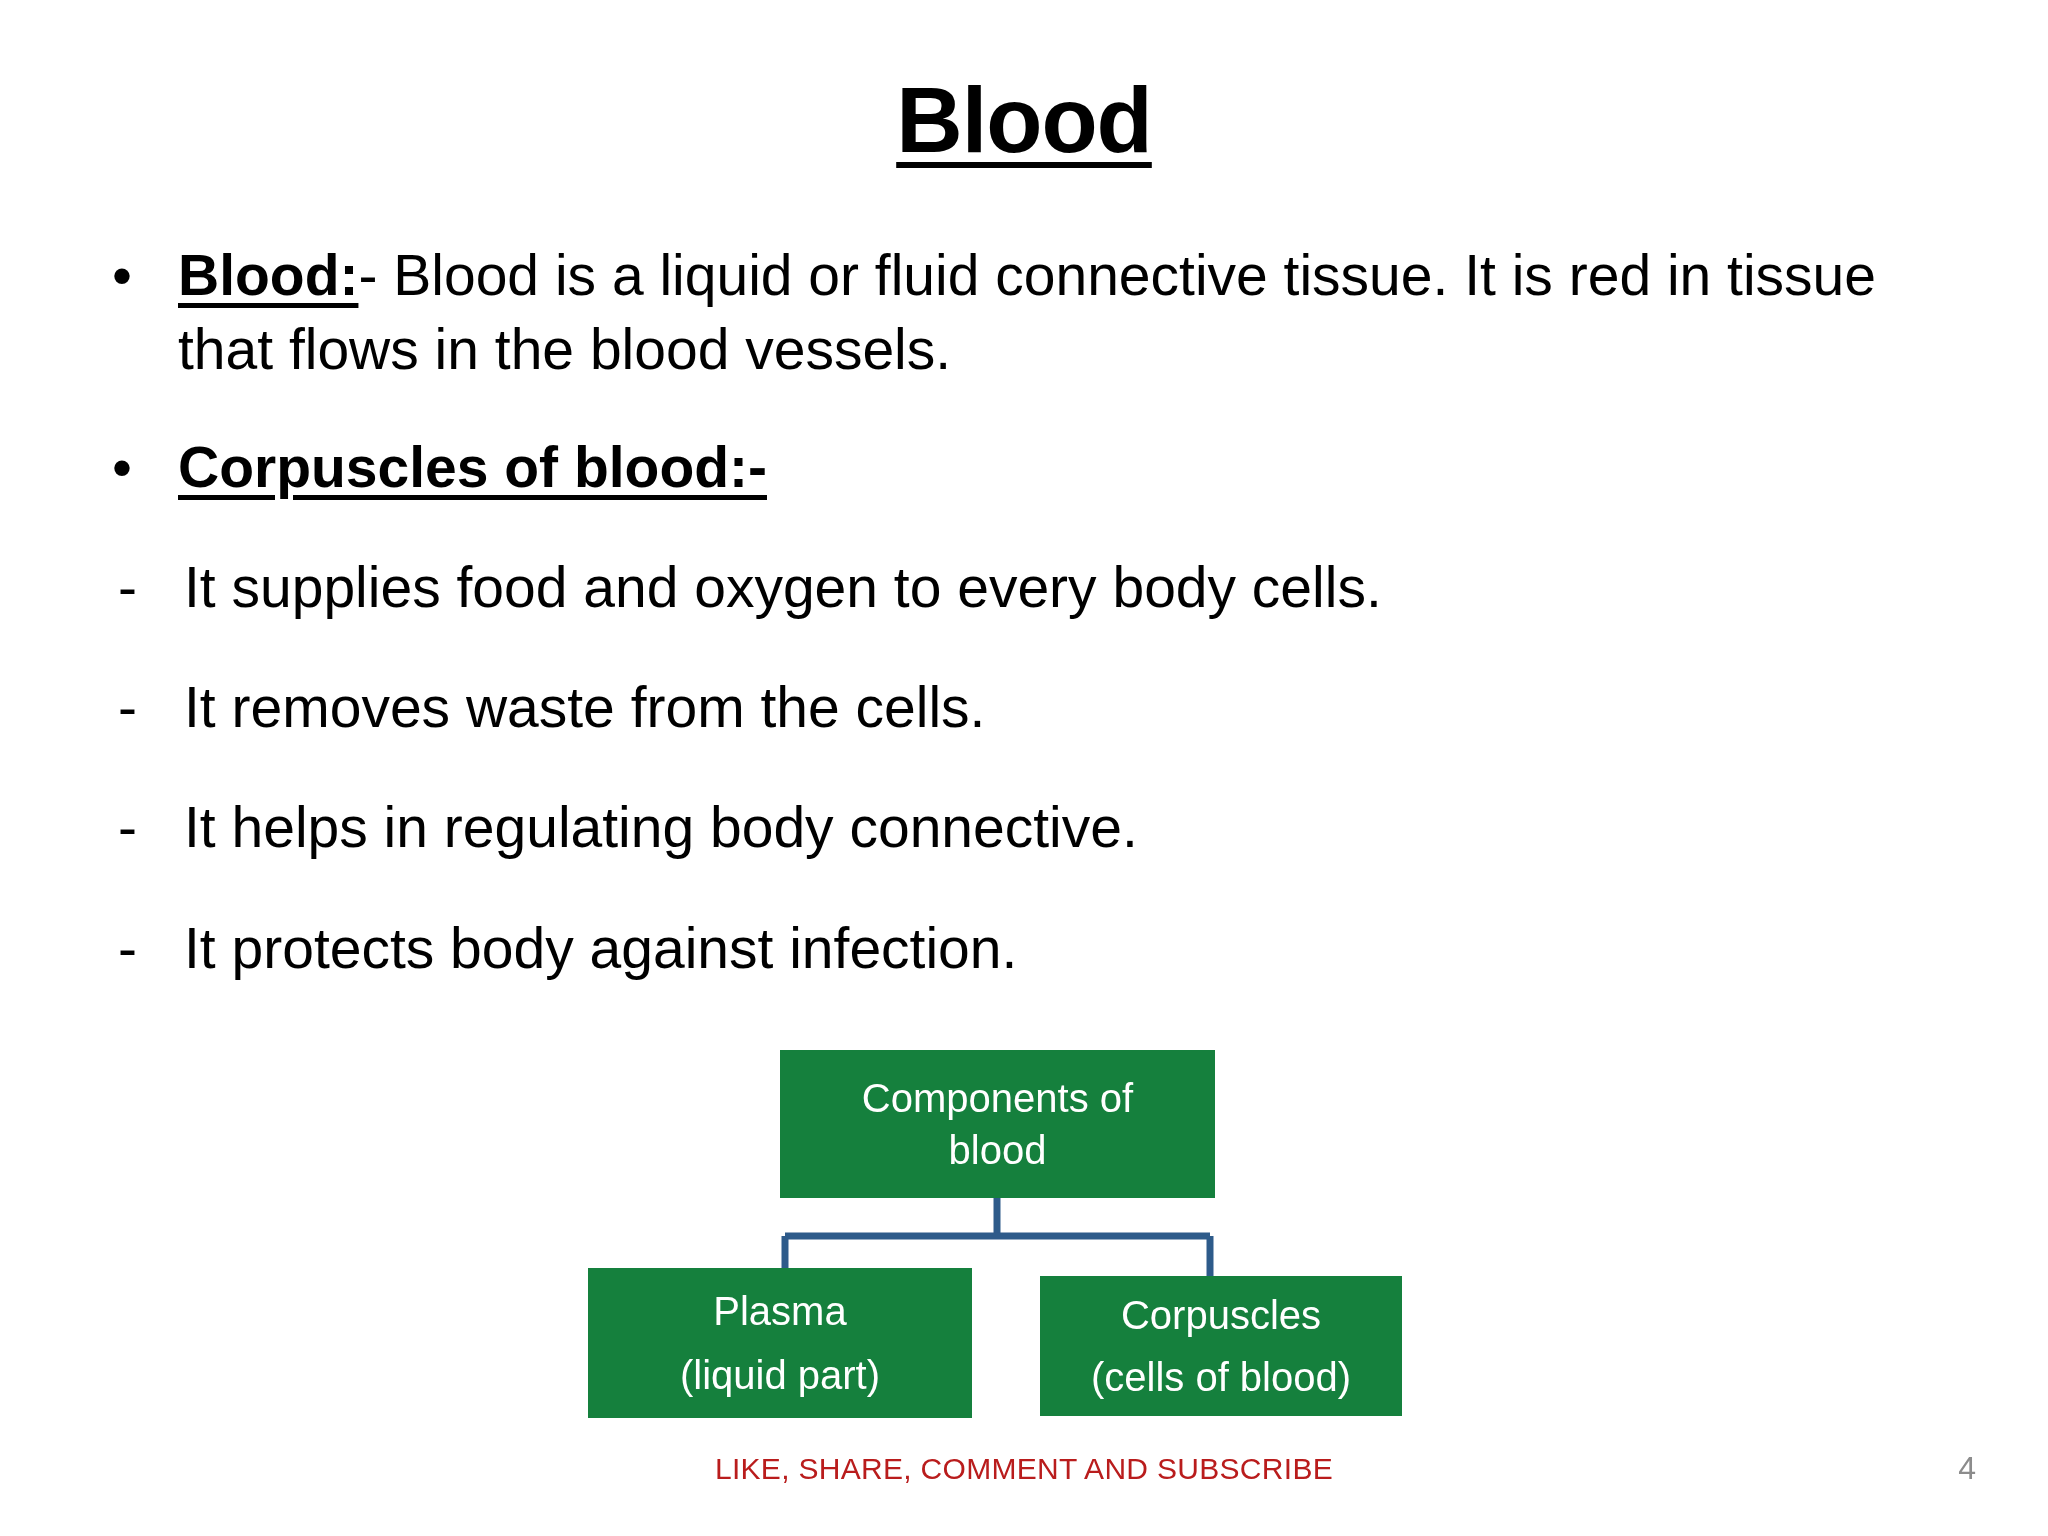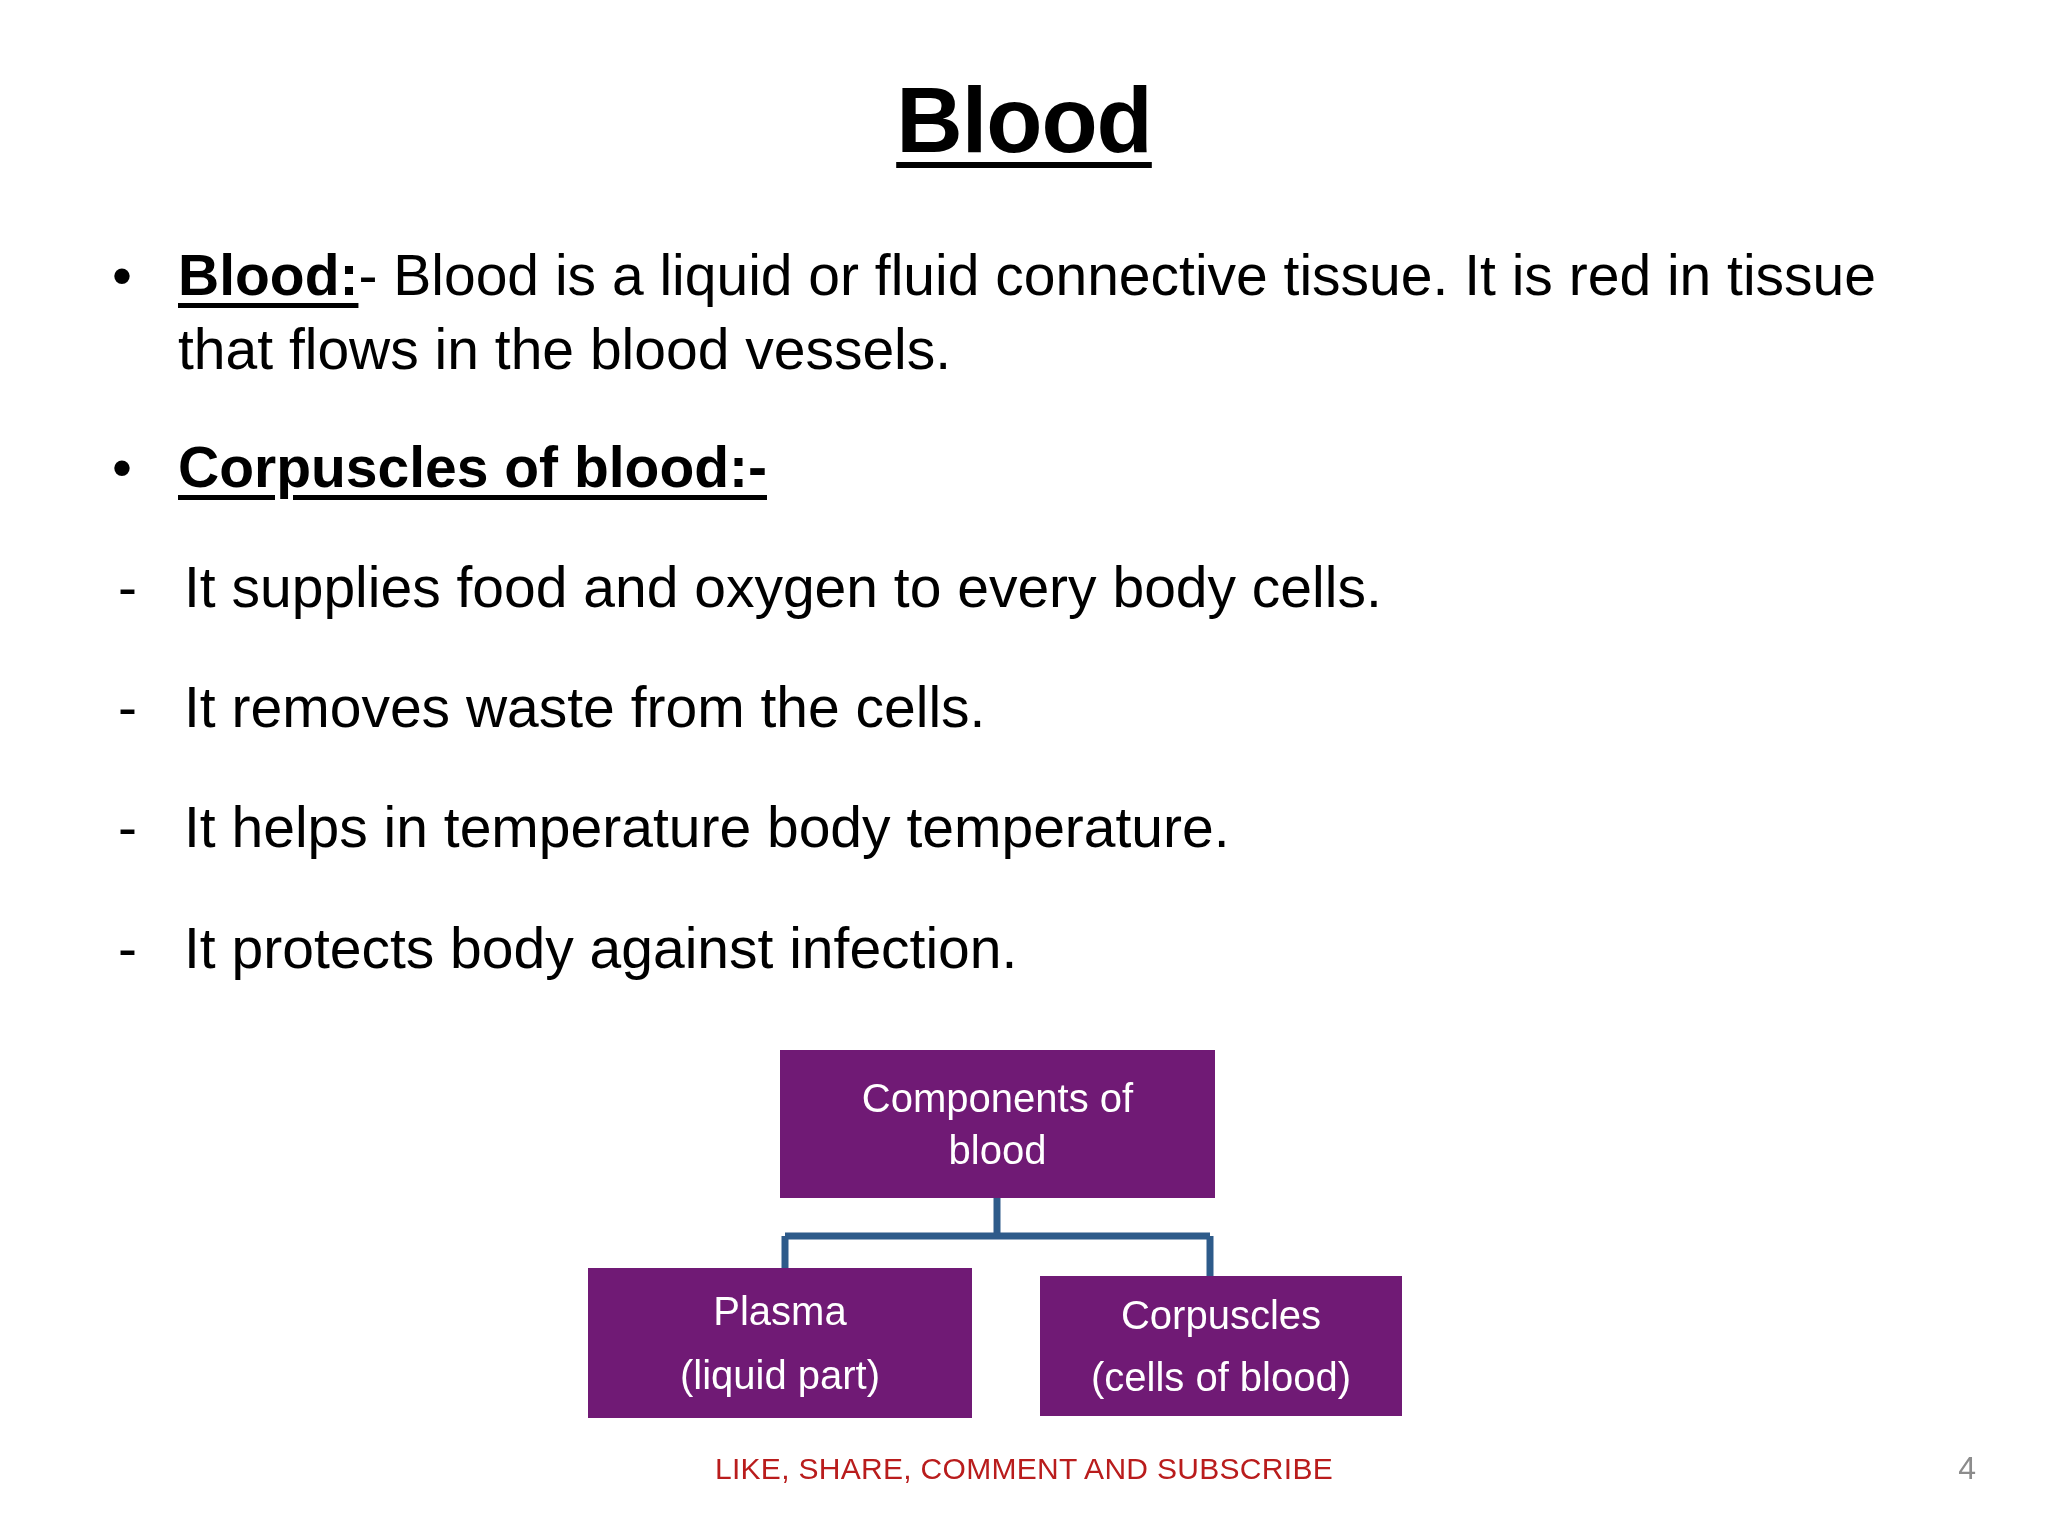--- a/index.html
+++ b/index.html
@@ -87,21 +87,21 @@
   
   .diagram {
     position: absolute;
     left: 0;
     top: 1048px;
     width: 100%;
     height: 370px;
   }
   .dbox {
     position: absolute;
-    background: #701a75;
+    background: #15803d;
     color: #ffffff;
     display: flex;
     flex-direction: column;
     align-items: center;
     justify-content: center;
     text-align: center;
     font-size: 40px;
     line-height: 1.30;
     box-sizing: border-box;
     padding: 4px 10px;
@@ -191,21 +191,21 @@
     <div class="blk spacer-2">
       <span class="marker dash">-</span>
       <span class="txt">
         <span>It </span><span class="u">removes waste </span><span>from the cells.</span>
       </span>
     </div>
 
     <div class="blk spacer-2">
       <span class="marker dash">-</span>
       <span class="txt">
-        <span>It helps in </span><span class="u">temperature body temperature</span><span>.</span>
+        <span>It helps in </span><span class="u">regulating body connective</span><span>.</span>
       </span>
     </div>
 
     <div class="blk">
       <span class="marker dash">-</span>
       <span class="txt">
         <span>It </span><span class="u">protects </span><span>body against infection.</span>
       </span>
     </div>
 

